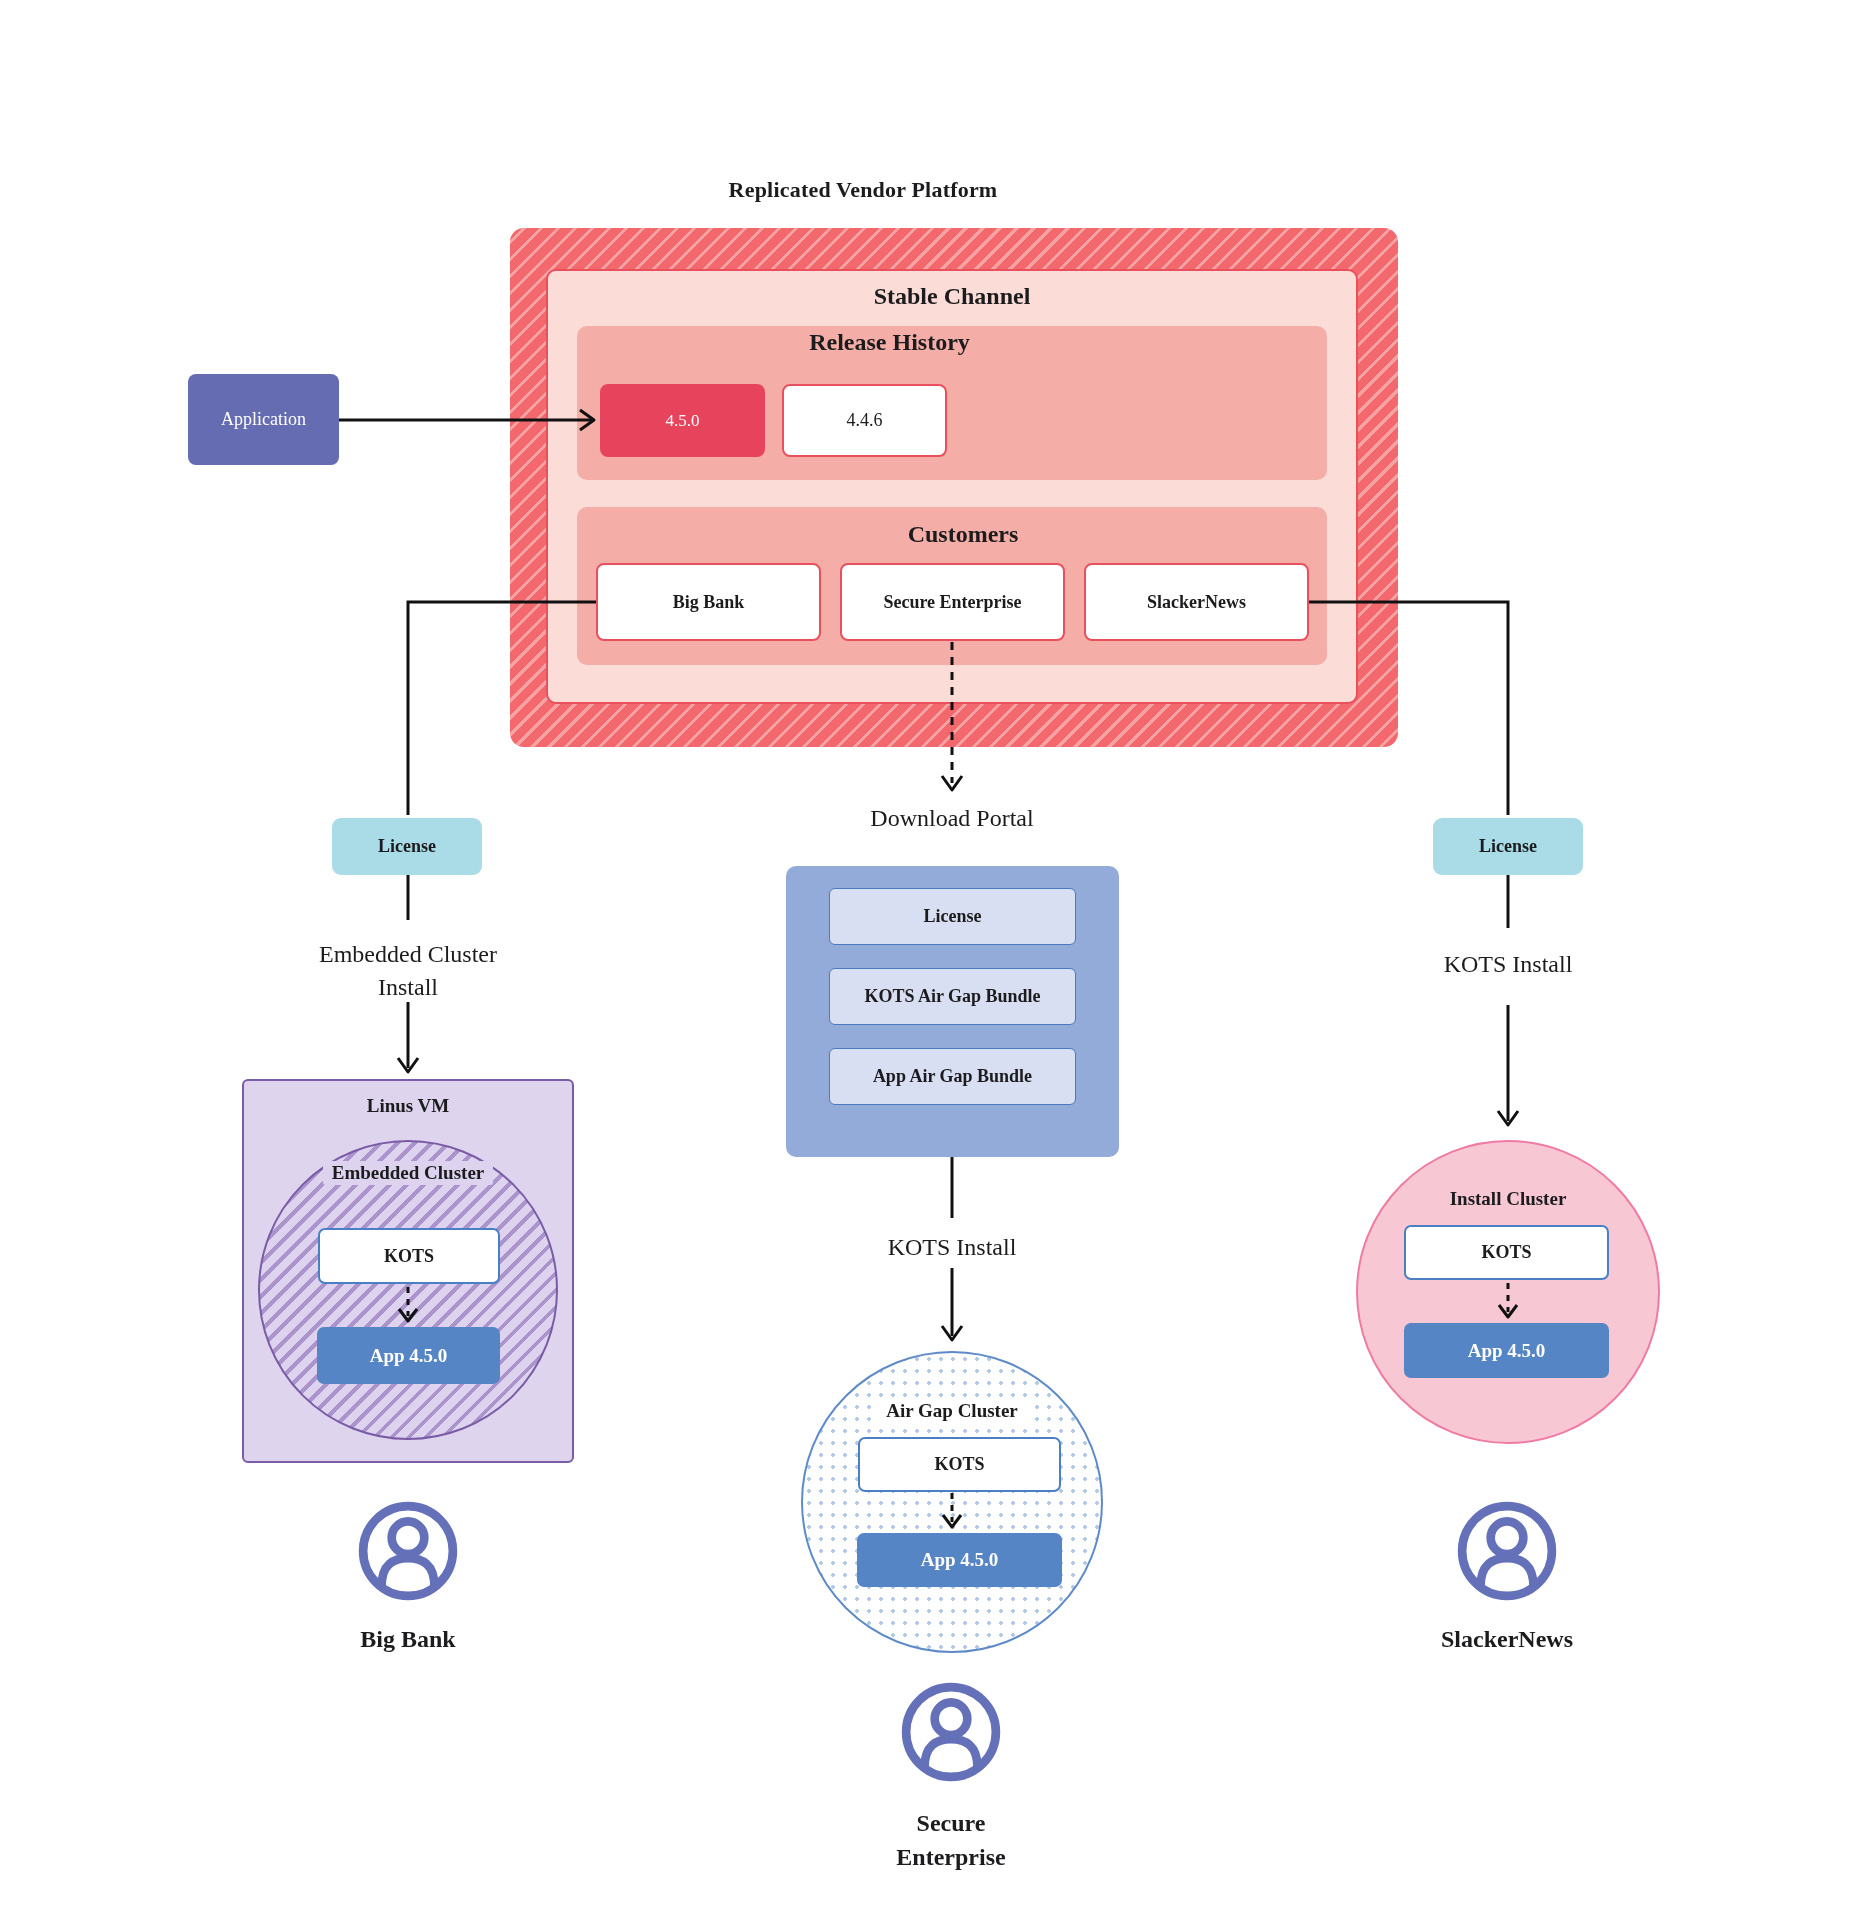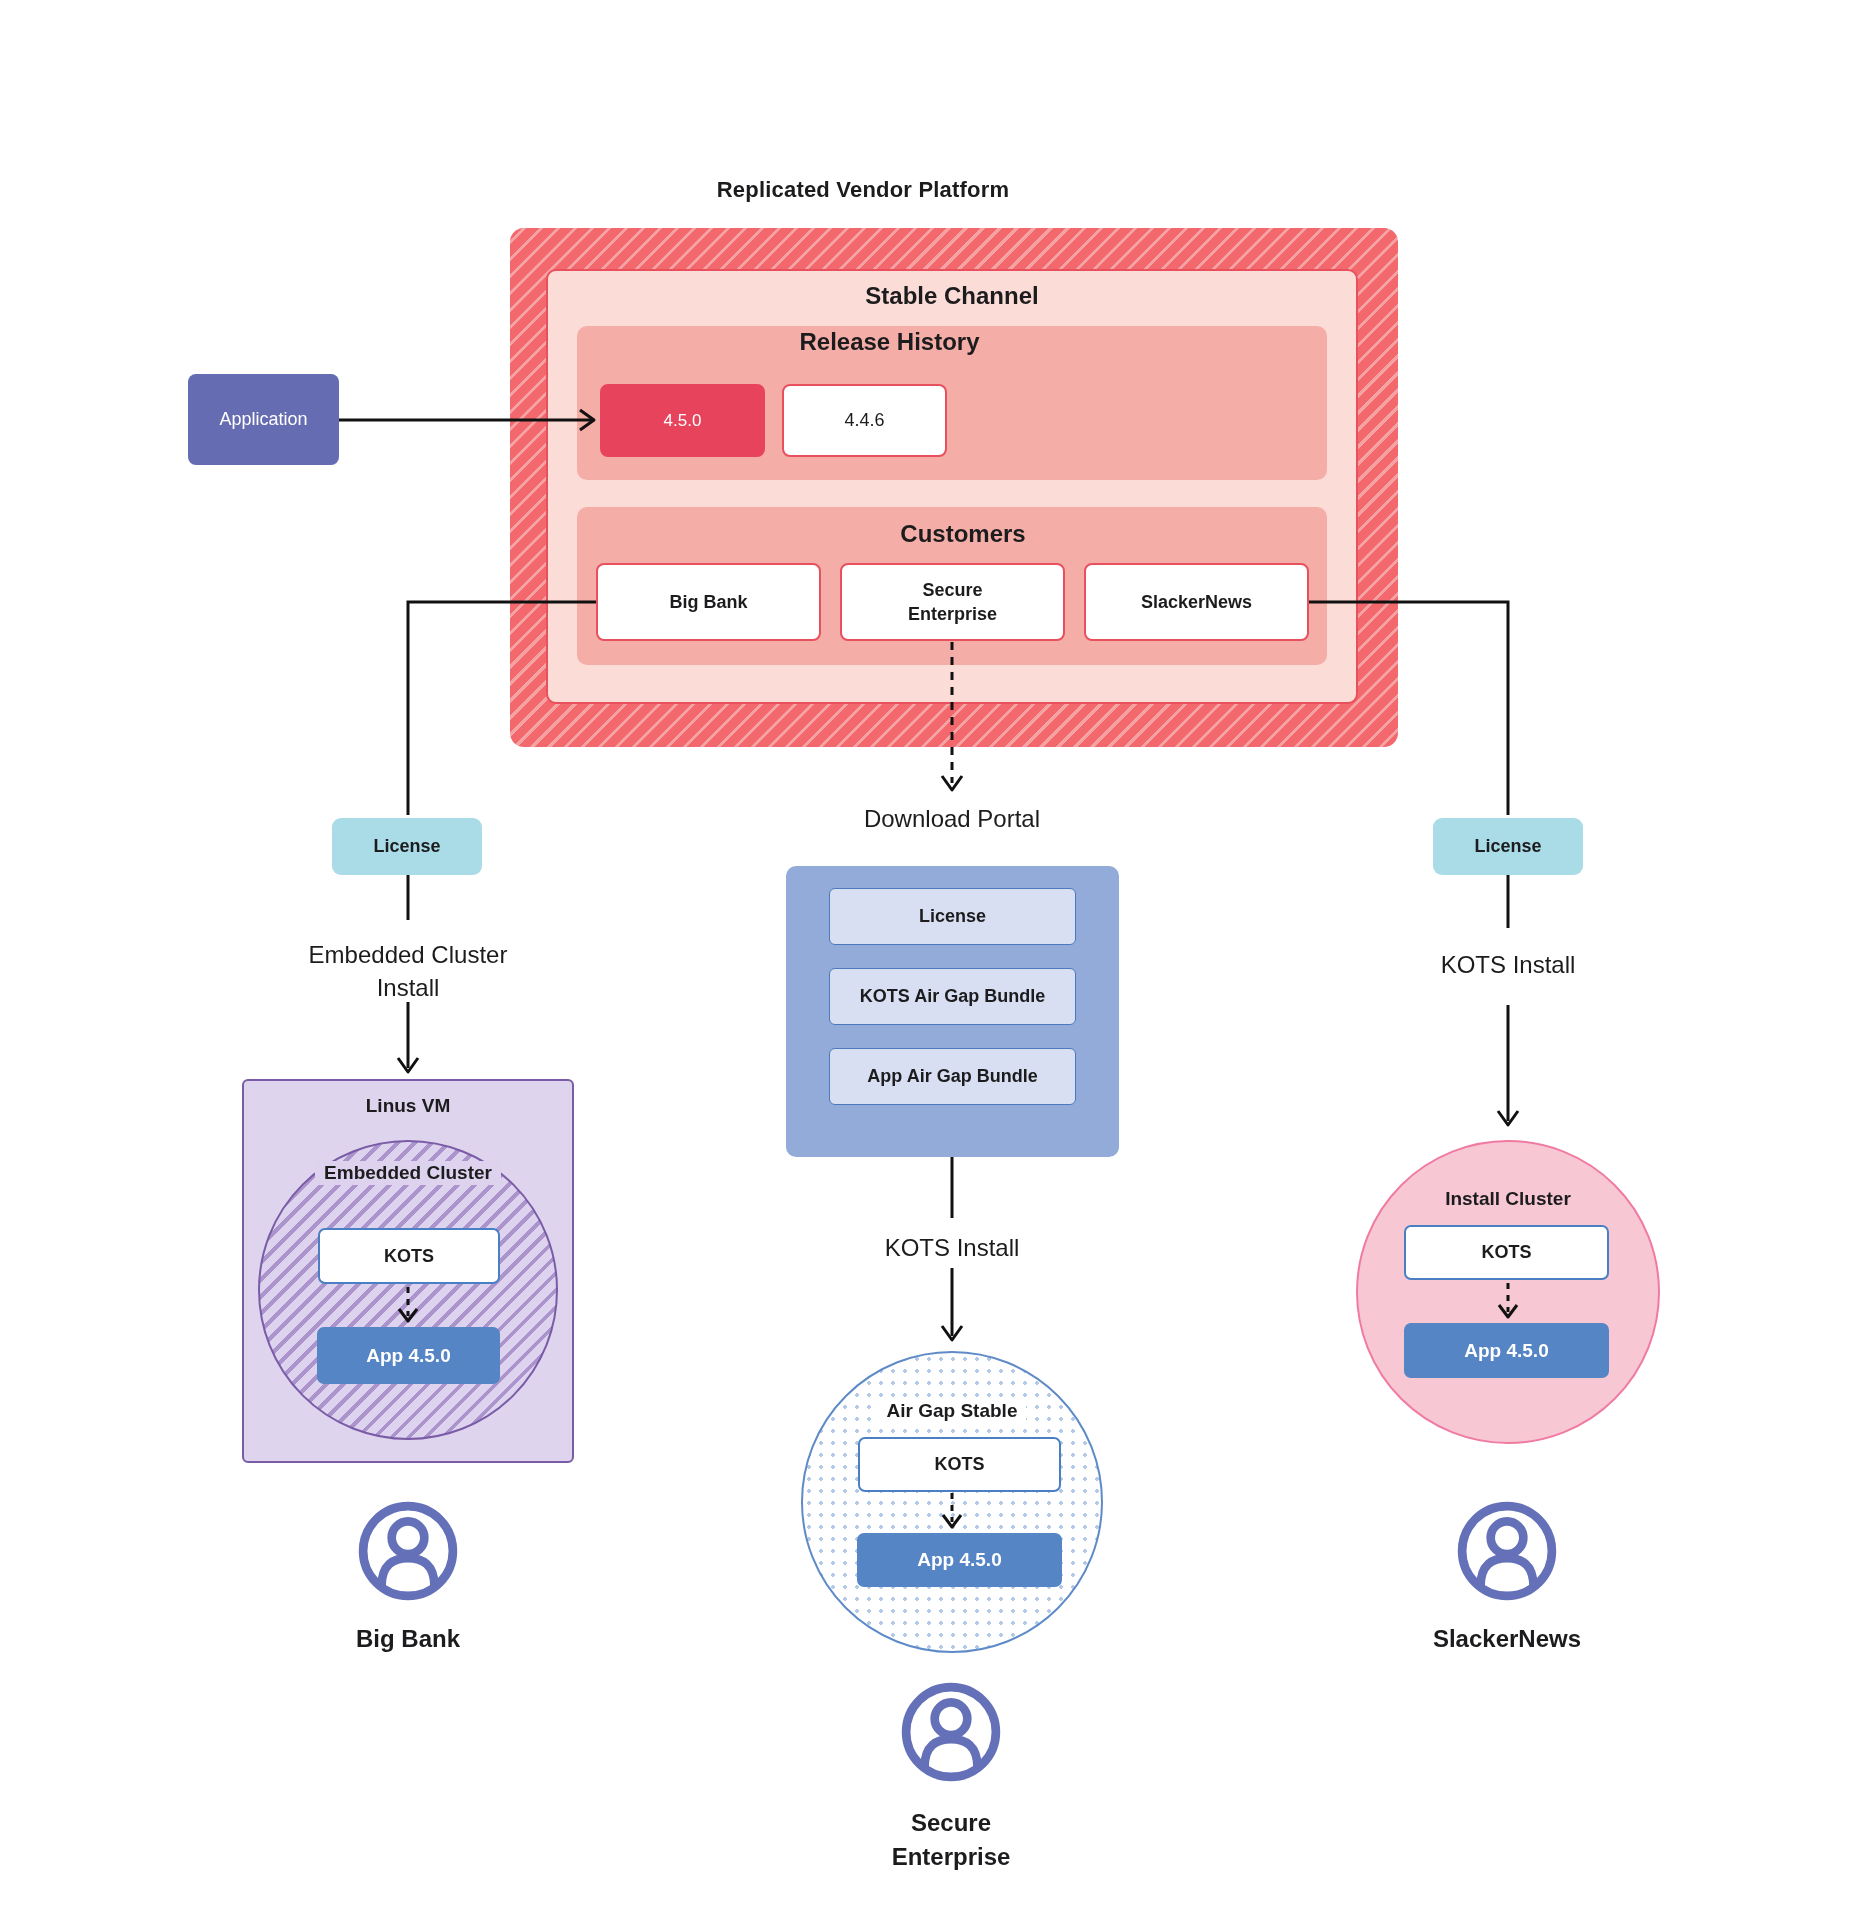--- a/index.html
+++ b/index.html
@@ -1,17 +1,17 @@
 <!DOCTYPE html>
 <html><head>
 <meta charset="utf-8">
 <style>
   html,body{margin:0;padding:0;background:#ffffff;}
   body{font-family:"Liberation Sans","DejaVu Sans",sans-serif;color:#1c1c1e;}
-  .canvas{position:relative;width:1851px;height:1927px;background:#ffffff;overflow:hidden;}
+  .canvas{position:relative;width:1851px;height:1927px;background:#ffffff;overflow:hidden;font-family:Liberation Serif, serif;}
   .abs{position:absolute;box-sizing:border-box;}
   .ctr{display:flex;align-items:center;justify-content:center;text-align:center;}
 
   .page-title{font-size:22px;font-weight:600;letter-spacing:.2px;}
 
   
   .hatch-red{background:repeating-linear-gradient(135deg,#f2686d 0 9px,#f6a1a2 9px 12px);border-radius:14px;}
   .stable{background:#fbdcd7;border:2px solid #e8505e;border-radius:10px;}
   .section-panel{background:#f5aea7;border-radius:10px;}
   .section-label{font-size:24px;font-weight:600;}
@@ -100,21 +100,21 @@
   <div class="abs ctr cluster-label" style="left:242px;top:1094px;width:332px;height:24px;">Linus VM</div>
   <div class="abs circle circle-embedded" style="left:258px;top:1140px;width:300px;height:300px;"></div>
   <div class="abs ctr" style="left:258px;top:1160px;width:300px;height:26px;">
     <span class="cluster-label chip-lav">Embedded Cluster</span>
   </div>
   <div class="abs ctr kots-box" style="left:318px;top:1228px;width:182px;height:56px;">KOTS</div>
   <div class="abs ctr app-box" style="left:317px;top:1327px;width:183px;height:57px;">App 4.5.0</div>
 
   <div class="abs circle circle-airgap" style="left:801px;top:1351px;width:302px;height:302px;"></div>
   <div class="abs ctr" style="left:801px;top:1398px;width:302px;height:26px;">
-    <span class="cluster-label chip-white">Air Gap Stable</span>
+    <span class="cluster-label chip-white">Air Gap Cluster</span>
   </div>
   <div class="abs ctr kots-box" style="left:858px;top:1437px;width:203px;height:55px;">KOTS</div>
   <div class="abs ctr app-box" style="left:857px;top:1533px;width:205px;height:54px;">App 4.5.0</div>
 
   <div class="abs circle circle-existing" style="left:1356px;top:1140px;width:304px;height:304px;"></div>
   <div class="abs ctr" style="left:1356px;top:1186px;width:304px;height:26px;">
     <span class="cluster-label">Install Cluster</span>
   </div>
   <div class="abs ctr kots-box" style="left:1404px;top:1225px;width:205px;height:55px;">KOTS</div>
   <div class="abs ctr app-box" style="left:1404px;top:1323px;width:205px;height:55px;">App 4.5.0</div>

